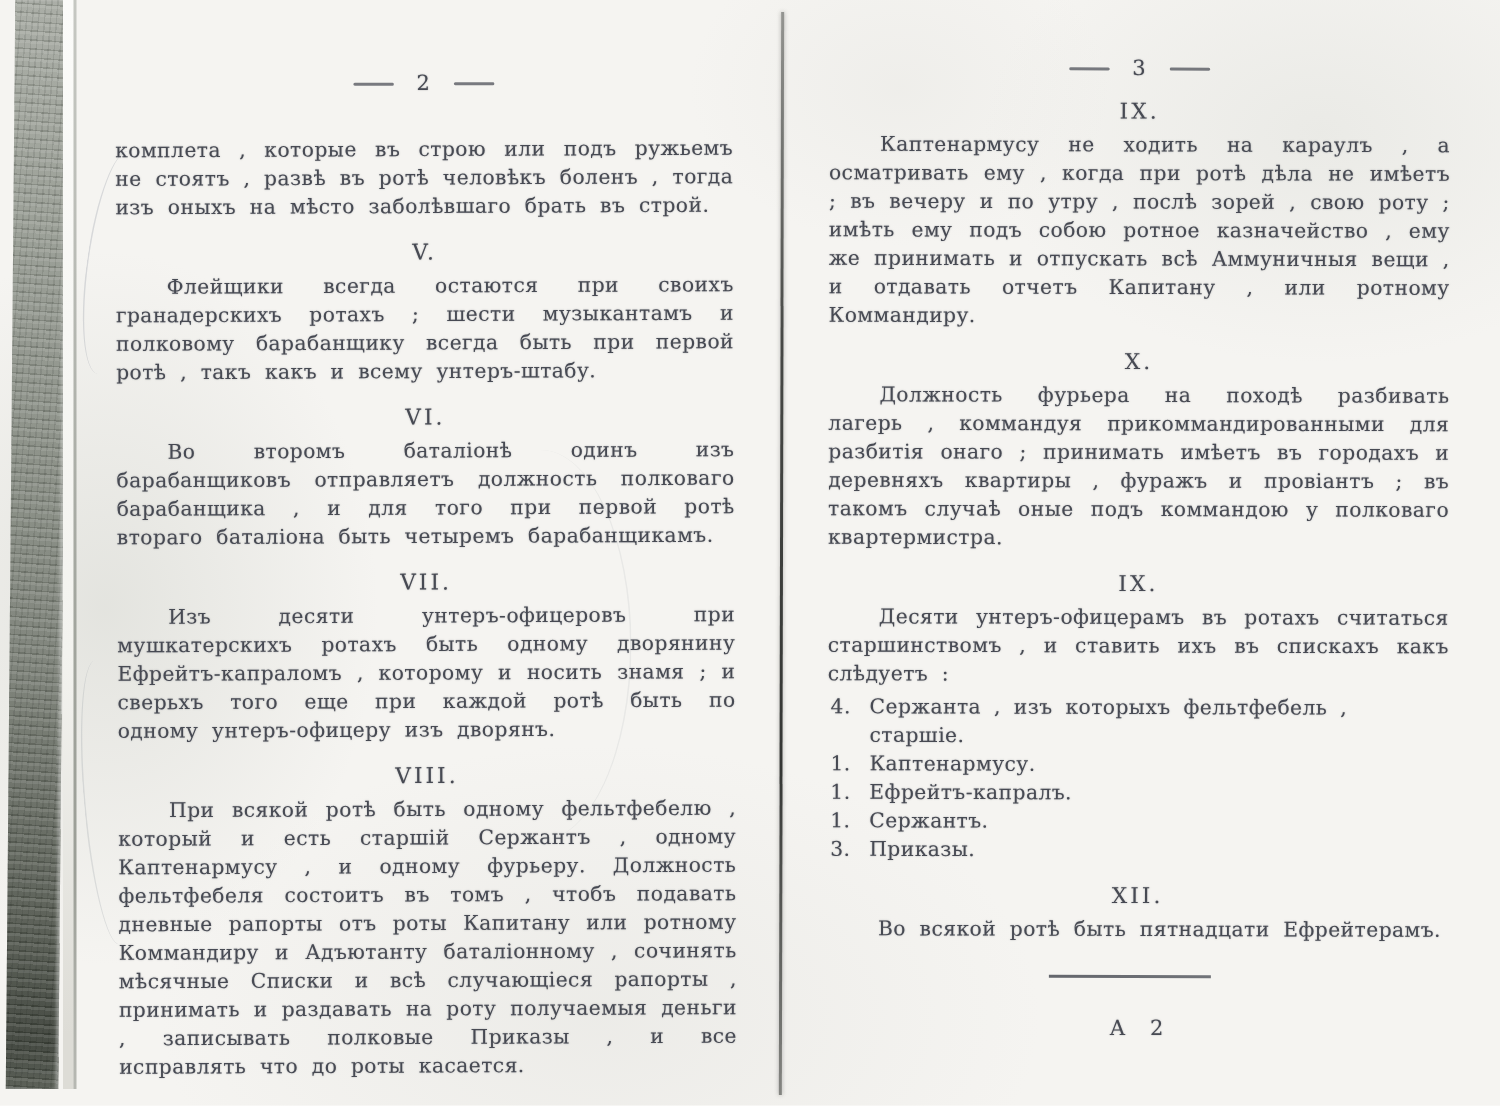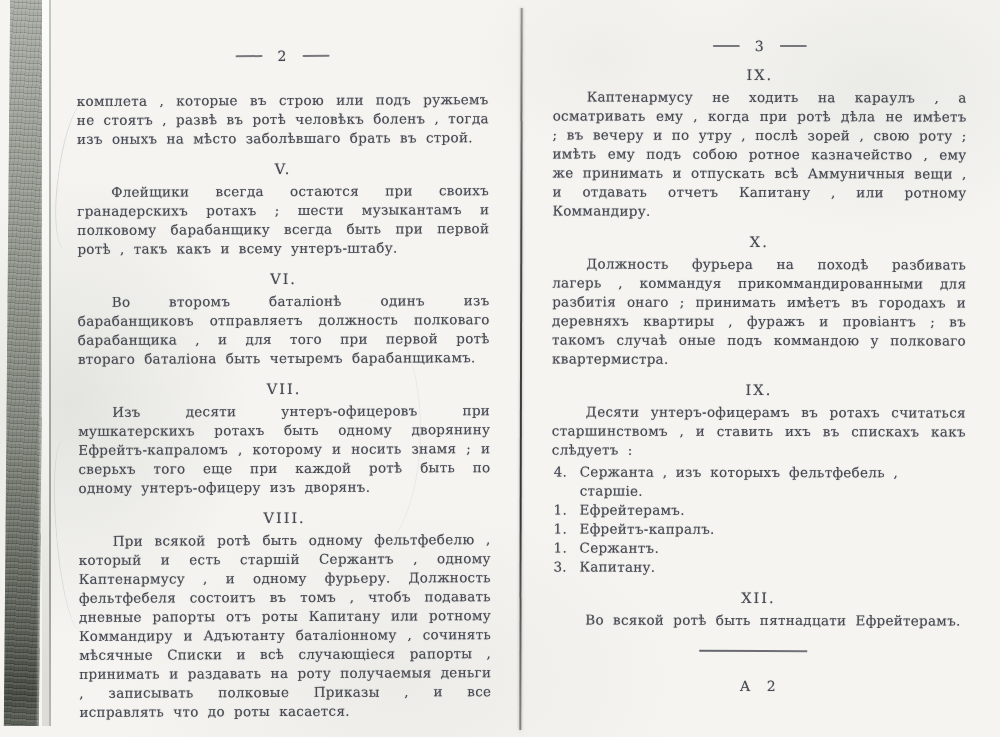--- a/index.html
+++ b/index.html
@@ -152,33 +152,33 @@
     <div class="heading">IX.</div>
     <p class="para indent">Десяти унтеръ-офицерамъ въ ротахъ считаться старшинствомъ , и ставить ихъ въ спискахъ какъ слѣдуетъ :</p>
 
     <ul class="rank-list">
       <li>
         <span class="num">4.</span>
         <span>Сержанта , изъ которыхъ фельтфебель , старшіе.</span>
       </li>
       <li>
         <span class="num">1.</span>
-        <span>Ефрейтерамъ.</span>
+        <span>Каптенармусу.</span>
       </li>
       <li>
         <span class="num">1.</span>
         <span>Ефрейтъ-капралъ.</span>
       </li>
       <li>
         <span class="num">1.</span>
         <span>Сержантъ.</span>
       </li>
       <li>
         <span class="num">3.</span>
-        <span>Капитану.</span>
+        <span>Приказы.</span>
       </li>
     </ul>
 
     <div class="heading">XII.</div>
     <p class="para indent">Во всякой ротѣ быть пятнадцати Ефрейтерамъ.</p>
 
     <div class="end-rule"></div>
     <div class="signature">А 2</div>
   </div>
 

